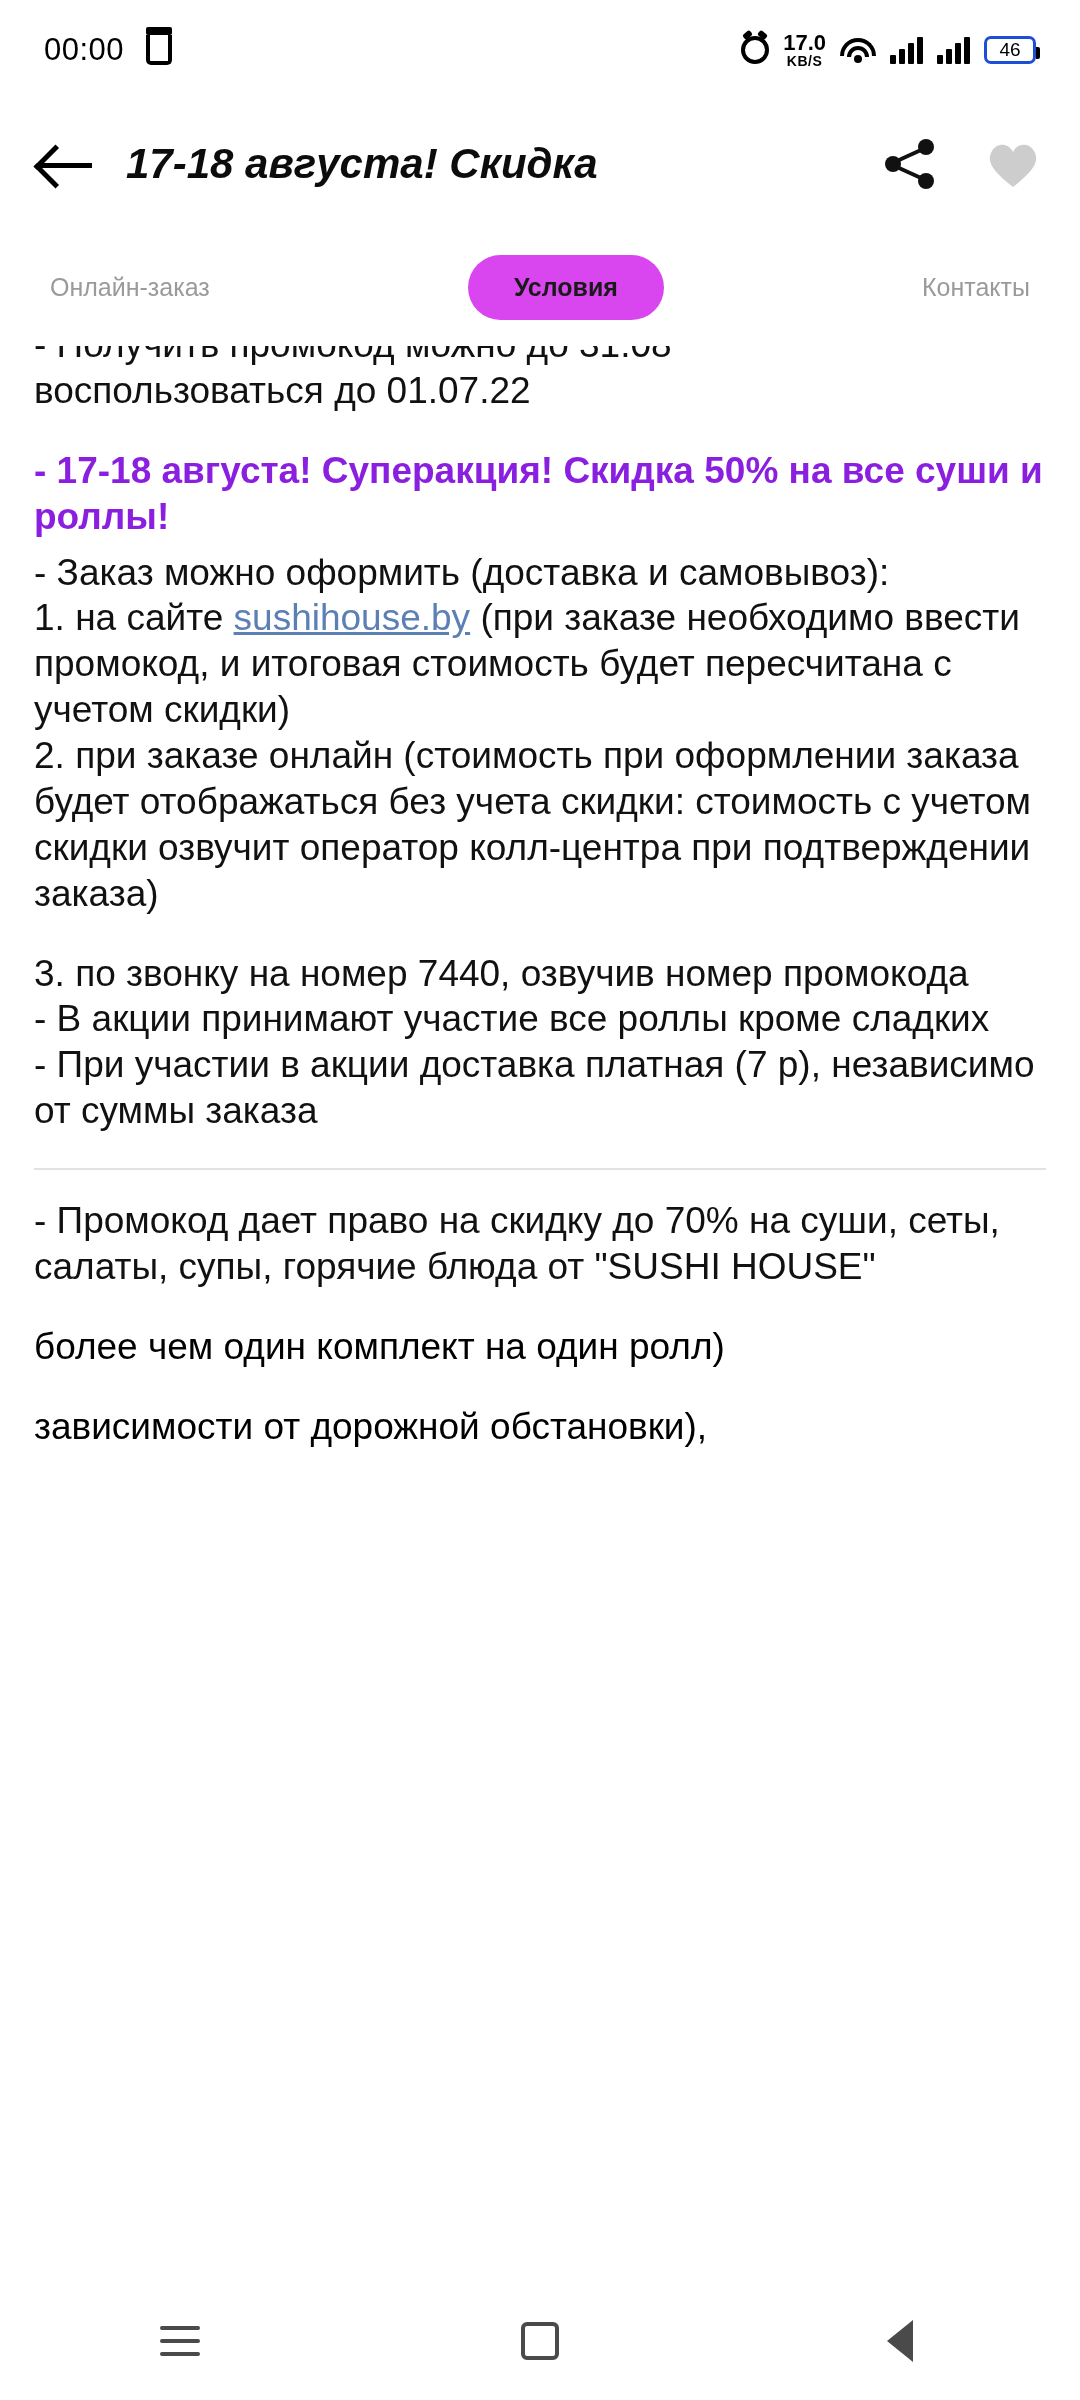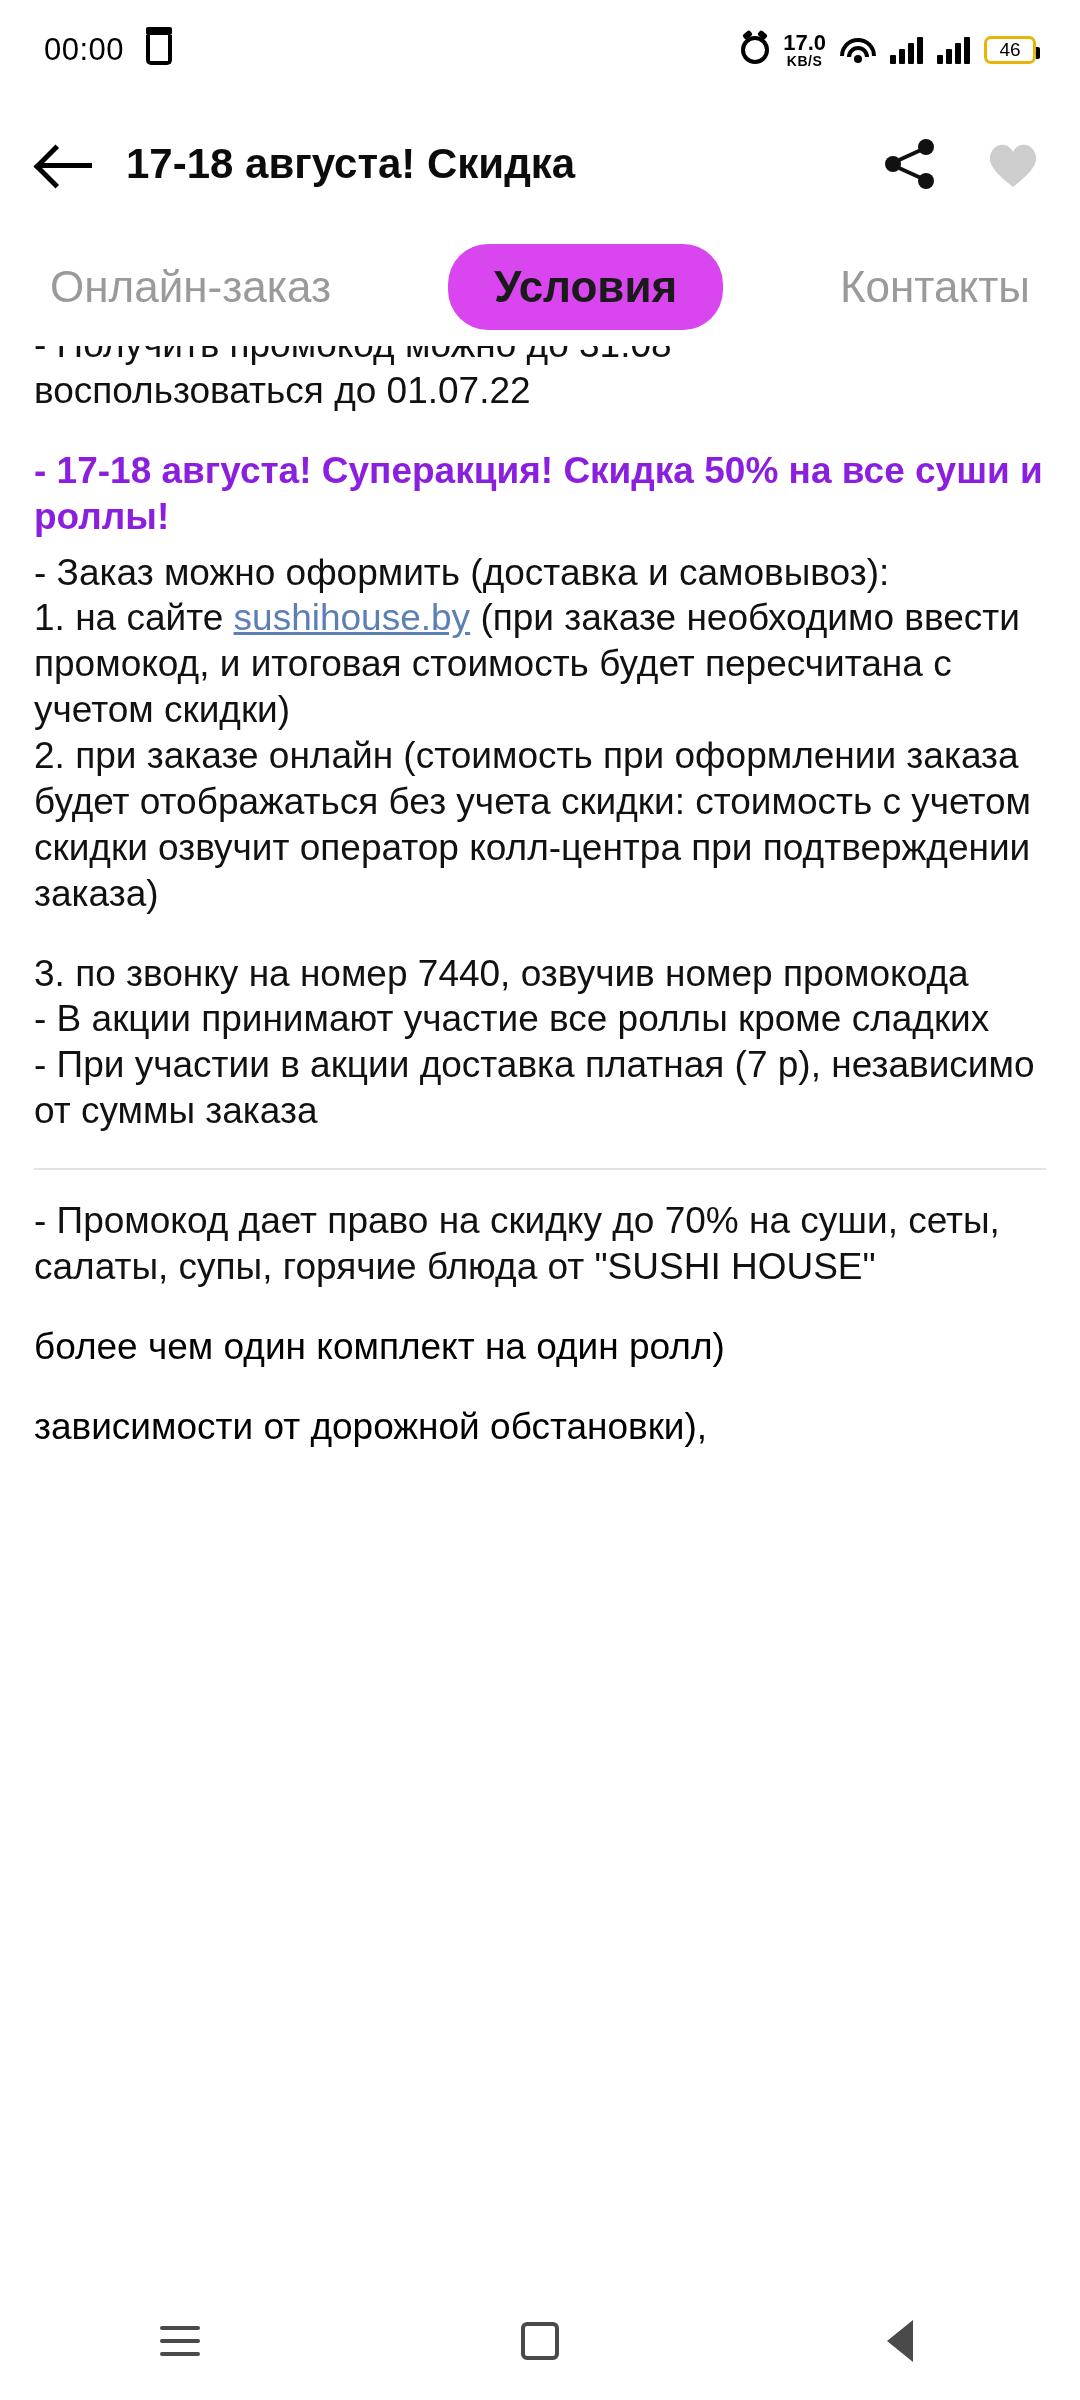--- a/index.html
+++ b/index.html
@@ -91,21 +91,21 @@
     background: #000; border-radius: 50%; border: none;
   }
   .bars { display: flex; align-items: flex-end; gap: 3px; height: 28px; }
   .bars span { width: 6px; background: #000; border-radius: 1px; }
   .bars span:nth-child(1) { height: 9px; }
   .bars span:nth-child(2) { height: 15px; }
   .bars span:nth-child(3) { height: 21px; }
   .bars span:nth-child(4) { height: 27px; }
   .battery {
     width: 52px; height: 28px;
-    border: 3px solid #eab308;
+    border: 3px solid #1d4ed8;
     border-radius: 7px;
     position: relative;
     display: flex; align-items: center; justify-content: center;
     font-size: 19px;
   }
   .battery::after {
     content: "";
     position: absolute;
     right: -7px; top: 8px;
     width: 4px; height: 12px;
@@ -114,20 +114,21 @@
   }
 
   
   .appbar {
     height: 128px;
     flex: 0 0 128px;
     display: flex;
     align-items: center;
     padding: 0 36px;
     gap: 30px;
+    font-style: italic;
   }
   .back-arrow {
     width: 60px; height: 60px;
     flex: 0 0 60px;
     position: relative;
   }
   .back-arrow::before {
     content: "";
     position: absolute;
     top: 29px; left: 4px;
@@ -160,21 +161,21 @@
   
   .tabs {
     height: 118px;
     flex: 0 0 118px;
     display: flex;
     align-items: center;
     justify-content: space-between;
     padding: 0 20px;
   }
   .tab {
-    font-size: 44px;
+    font-size: 25px;
     color: #9a9a9a;
     padding: 18px 30px;
     border-radius: 40px;
     white-space: nowrap;
   }
   .tab.active {
     color: #1a1a1a;
     background: #d946ef;
     font-weight: 600;
     padding: 18px 46px;

